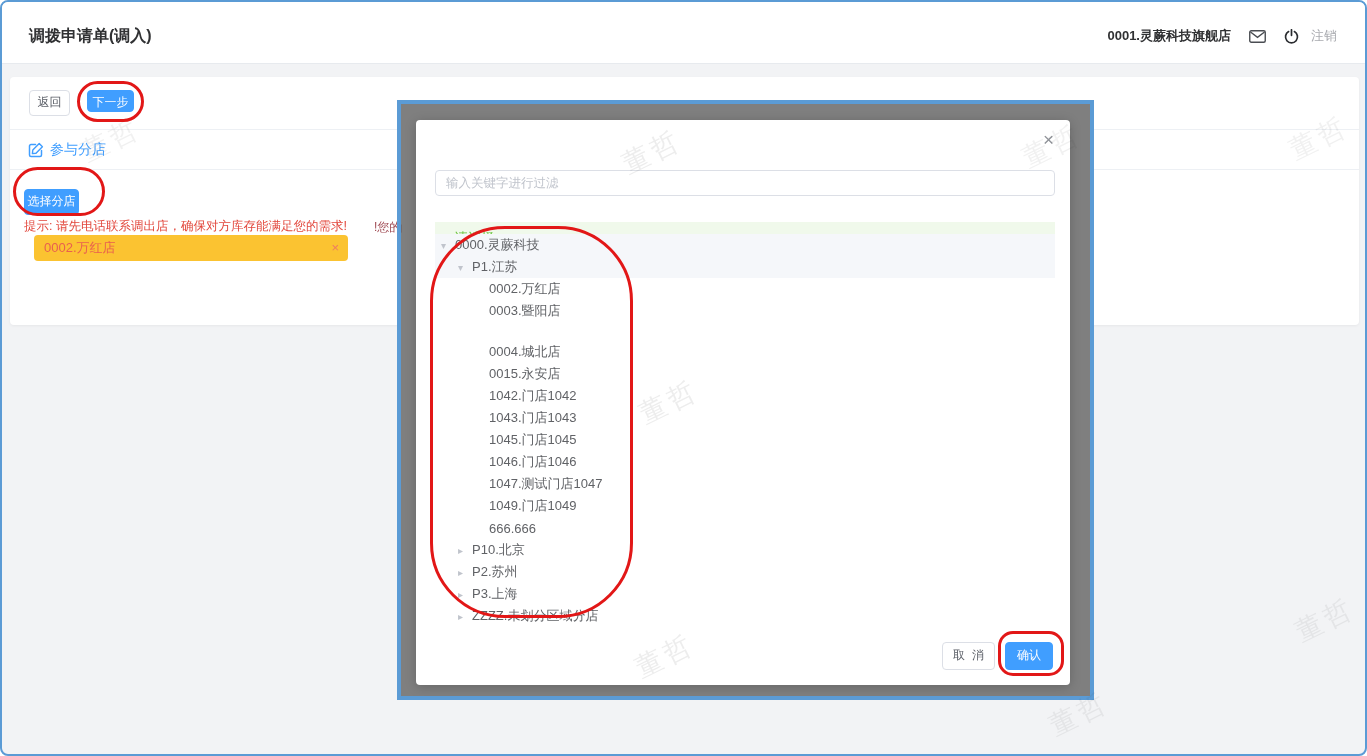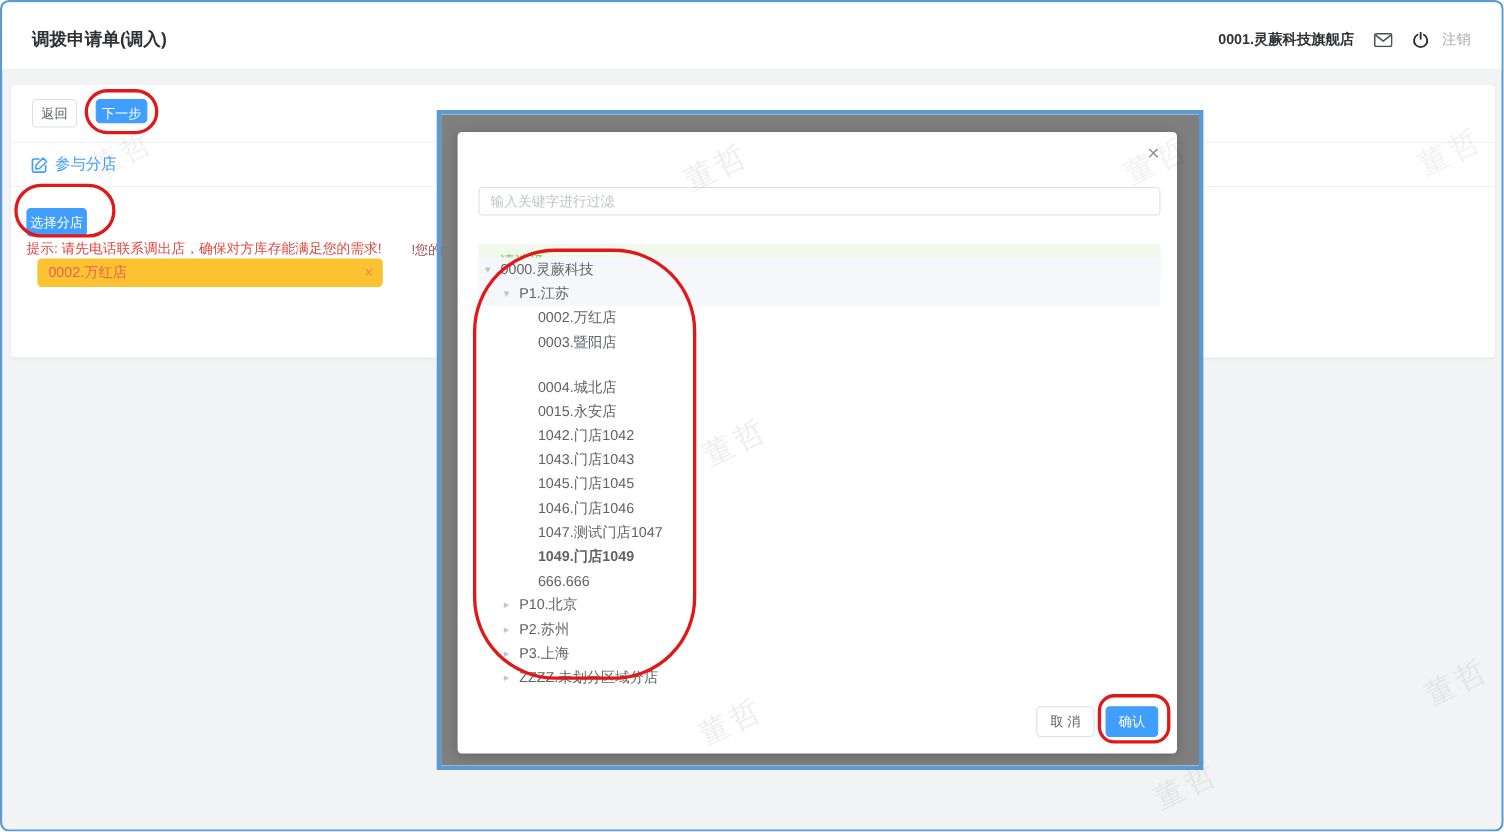--- a/index.html
+++ b/index.html
@@ -31,21 +31,21 @@
   .logout { font-size:13px; color:#A9ABB0; margin-left:-6px; }
 
   
   .card {
     position:absolute; left:8px; top:75px; width:1349px; height:248px;
     background:#ffffff; border-radius:4px;
     box-shadow:0 1px 3px rgba(0,0,0,0.05);
   }
   .btn {
     display:inline-block; text-align:center; font-size:12px;
-    border-radius:4px; cursor:pointer; line-height:24px;
+    border-radius:4px; cursor:pointer; line-height:24px;font-family:Liberation Mono, monospace;
   }
   .btn-plain { background:#fff; border:1px solid #DCDFE6; color:#5A5E66; }
   .btn-primary { background:#409EFF; border:1px solid #409EFF; color:#fff; }
   .back-btn { position:absolute; left:19px; top:13px; width:41px; height:26px; }
   .next-btn { position:absolute; left:77px; top:13px; width:47px; height:22px; }
   .card-divider1 { position:absolute; left:0; right:0; top:52px; border-top:1px solid #EDF0F4; }
   .sec-head {
     position:absolute; left:0; right:0; top:53px; height:40px;
     border-bottom:1px solid #EDF0F4;
   }
@@ -234,21 +234,21 @@
             <span>1045.门店1045</span>
           </div>
           <div class="tree-row" style="padding-left: 40px;">
             <span class="caret"></span>
             <span>1046.门店1046</span>
           </div>
           <div class="tree-row" style="padding-left: 40px;">
             <span class="caret"></span>
             <span>1047.测试门店1047</span>
           </div>
-          <div class="tree-row" style="padding-left: 40px; font-weight: bold;">
+          <div class="tree-row" style="padding-left: 40px;">
             <span class="caret"></span>
             <span>1049.门店1049</span>
           </div>
           <div class="tree-row" style="padding-left: 40px;">
             <span class="caret"></span>
             <span>666.666</span>
           </div>
           <div class="tree-row" style="padding-left: 23px;">
             <span class="caret">▸</span>
             <span>P10.北京</span>

